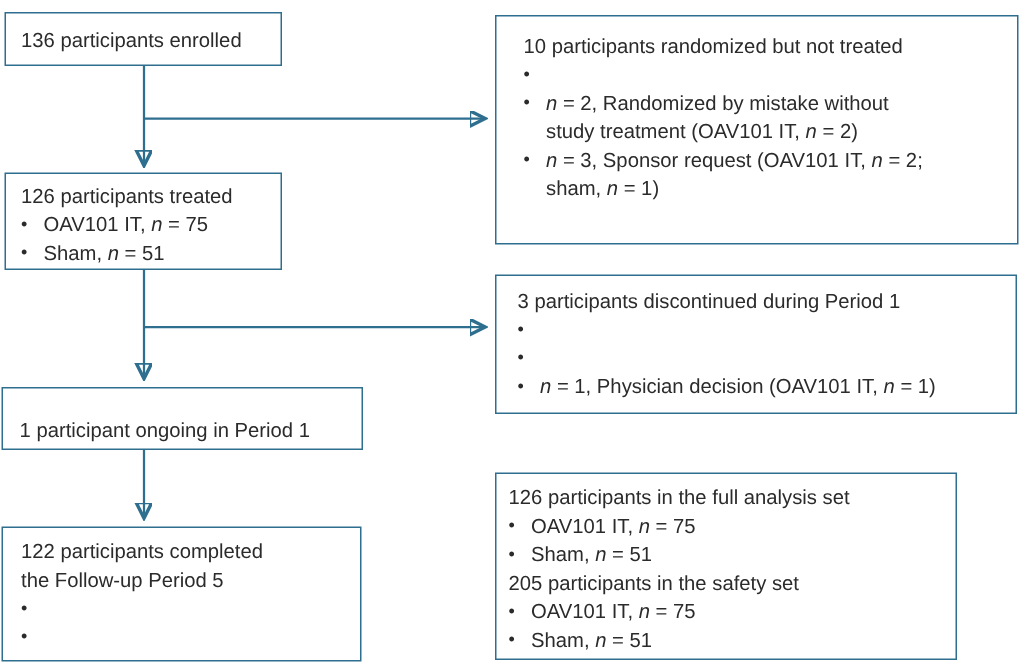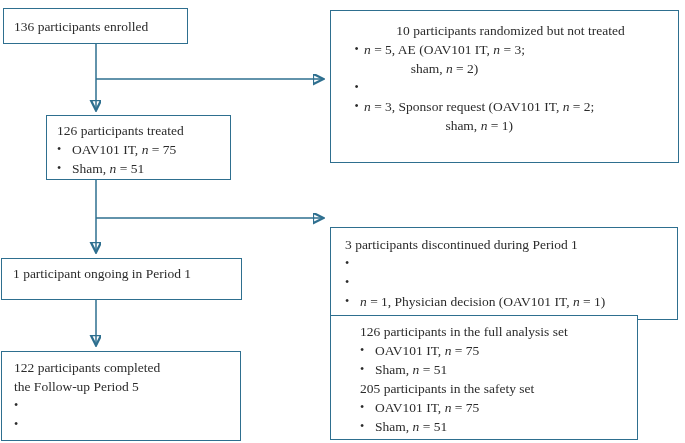--- a/index.html
+++ b/index.html
@@ -5,21 +5,21 @@
   :root{
     --accent:#2e6f8f;
     --text:#2b2b2b;
     --bg:#ffffff;
   }
   html,body{margin:0;padding:0;background:var(--bg);}
   .canvas{
     position:relative;
     width:682px;height:443px;
     background:var(--bg);
-    font-family:Liberation Serif, serif;
+    font-family:Liberation Sans, sans-serif;
     font-size:13.5px;
     line-height:19px;
     color:var(--text);
     overflow:hidden;
   }
   .arrows{position:absolute;left:0;top:0;}
   .arrows path{stroke:var(--accent);stroke-width:1.5;fill:none;}
   .arrowhead-path{fill:var(--accent);stroke:none;}
   .box{
     position:absolute;
@@ -29,26 +29,26 @@
   }
   .box-title{white-space:pre-line;}
   .bullets{list-style:none;margin:0;padding:0;}
   .bullet{display:flex;align-items:flex-start;}
   .bullet-marker{flex:none;width:15px;font-size:12px;}
   .bullet-text{white-space:pre-line;}
   i{font-style:italic;}
 
   
   #box-enrolled   {left:3px;  top:8px;   width:185px; height:36px;  padding:8px 6px 0 10px;}
-  #box-treated    {left:3px;  top:115px; width:185px; height:65px;  padding:5px 4px 0 10px;margin-left:43px;}
-  #box-ongoing    {left:1px;  top:258px; width:241px; height:42px;  padding:5px 6px 0 11px;}
+  #box-treated    {left:3px;  top:115px; width:185px; height:65px;  padding:5px 4px 0 10px;}
+  #box-ongoing    {left:1px;  top:258px; width:241px; height:42px;  padding:18px 6px 0 11px;}
   #box-completed  {left:1px;  top:351px; width:240px; height:90px;  padding:6px 4px 0 12px;}
-  #box-not-treated{left:330px;top:10px;  width:349px; height:153px; padding:10px 6px 0 18px;text-align:center;}
-  #box-discontinued{left:330px;top:183px;width:348px; height:93px;  padding:7px 4px 0 14px;margin-top:44px;}
-  #box-sets       {left:330px;top:315px; width:308px; height:125px; padding:6px 4px 0 29px;}
+  #box-not-treated{left:330px;top:10px;  width:349px; height:153px; padding:10px 6px 0 18px;}
+  #box-discontinued{left:330px;top:183px;width:348px; height:93px;  padding:7px 4px 0 14px;}
+  #box-sets       {left:330px;top:315px; width:308px; height:125px; padding:6px 4px 0 8px;}
 </style>
 </head>
 <body>
 
 <div class="canvas">
 
   <svg class="arrows" width="685" height="443" aria-hidden="true">
     <defs>
       <marker id="ah" markerWidth="8" markerHeight="8" refX="6" refY="3.5" orient="auto">
         <path class="arrowhead-path" d="M0,0 L7,3.5 L0,7 Z"></path>
@@ -63,25 +63,25 @@
 
   <div class="box" id="box-enrolled">
     <div class="box-title">136 participants enrolled</div>
   </div>
 
   <div class="box" id="box-not-treated">
     <div class="box-title">10 participants randomized but not treated</div>
     <ul class="bullets">
       <li class="bullet">
         <span class="bullet-marker">•</span>
-        <span class="bullet-text"><i>n</i> = 5, AE (OAV101 IT, <i>n</i> = 3;
-sham, <i>n</i> = 2)</span>
       </li>
       <li class="bullet">
         <span class="bullet-marker">•</span>
+        <span class="bullet-text"><i>n</i> = 2, Randomized by mistake without
+study treatment (OAV101 IT, <i>n</i> = 2)</span>
       </li>
       <li class="bullet">
         <span class="bullet-marker">•</span>
         <span class="bullet-text"><i>n</i> = 3, Sponsor request (OAV101 IT, <i>n</i> = 2;
 sham, <i>n</i> = 1)</span>
       </li>
     </ul>
   </div>
 
   <div class="box" id="box-treated">

